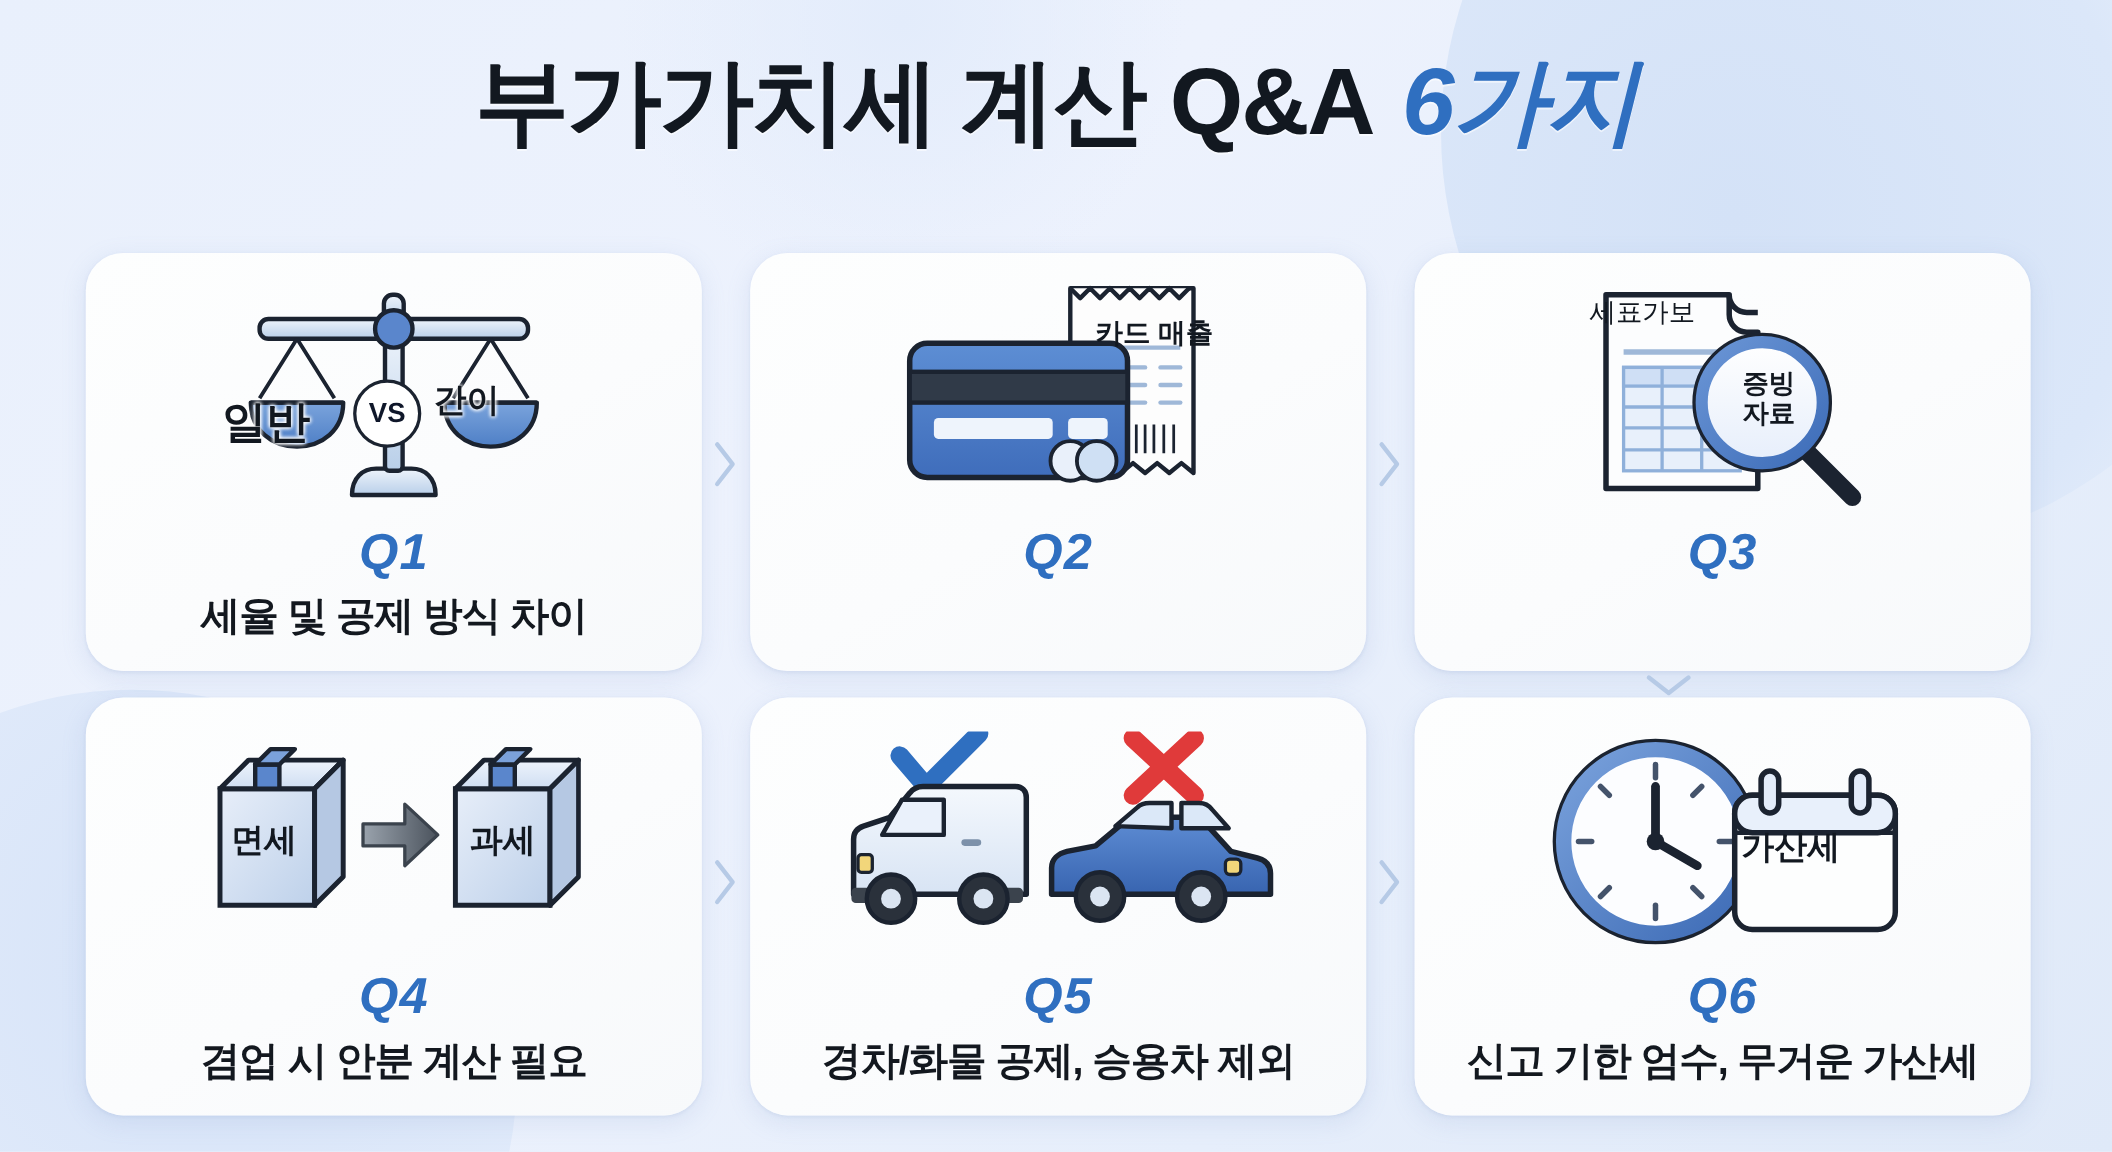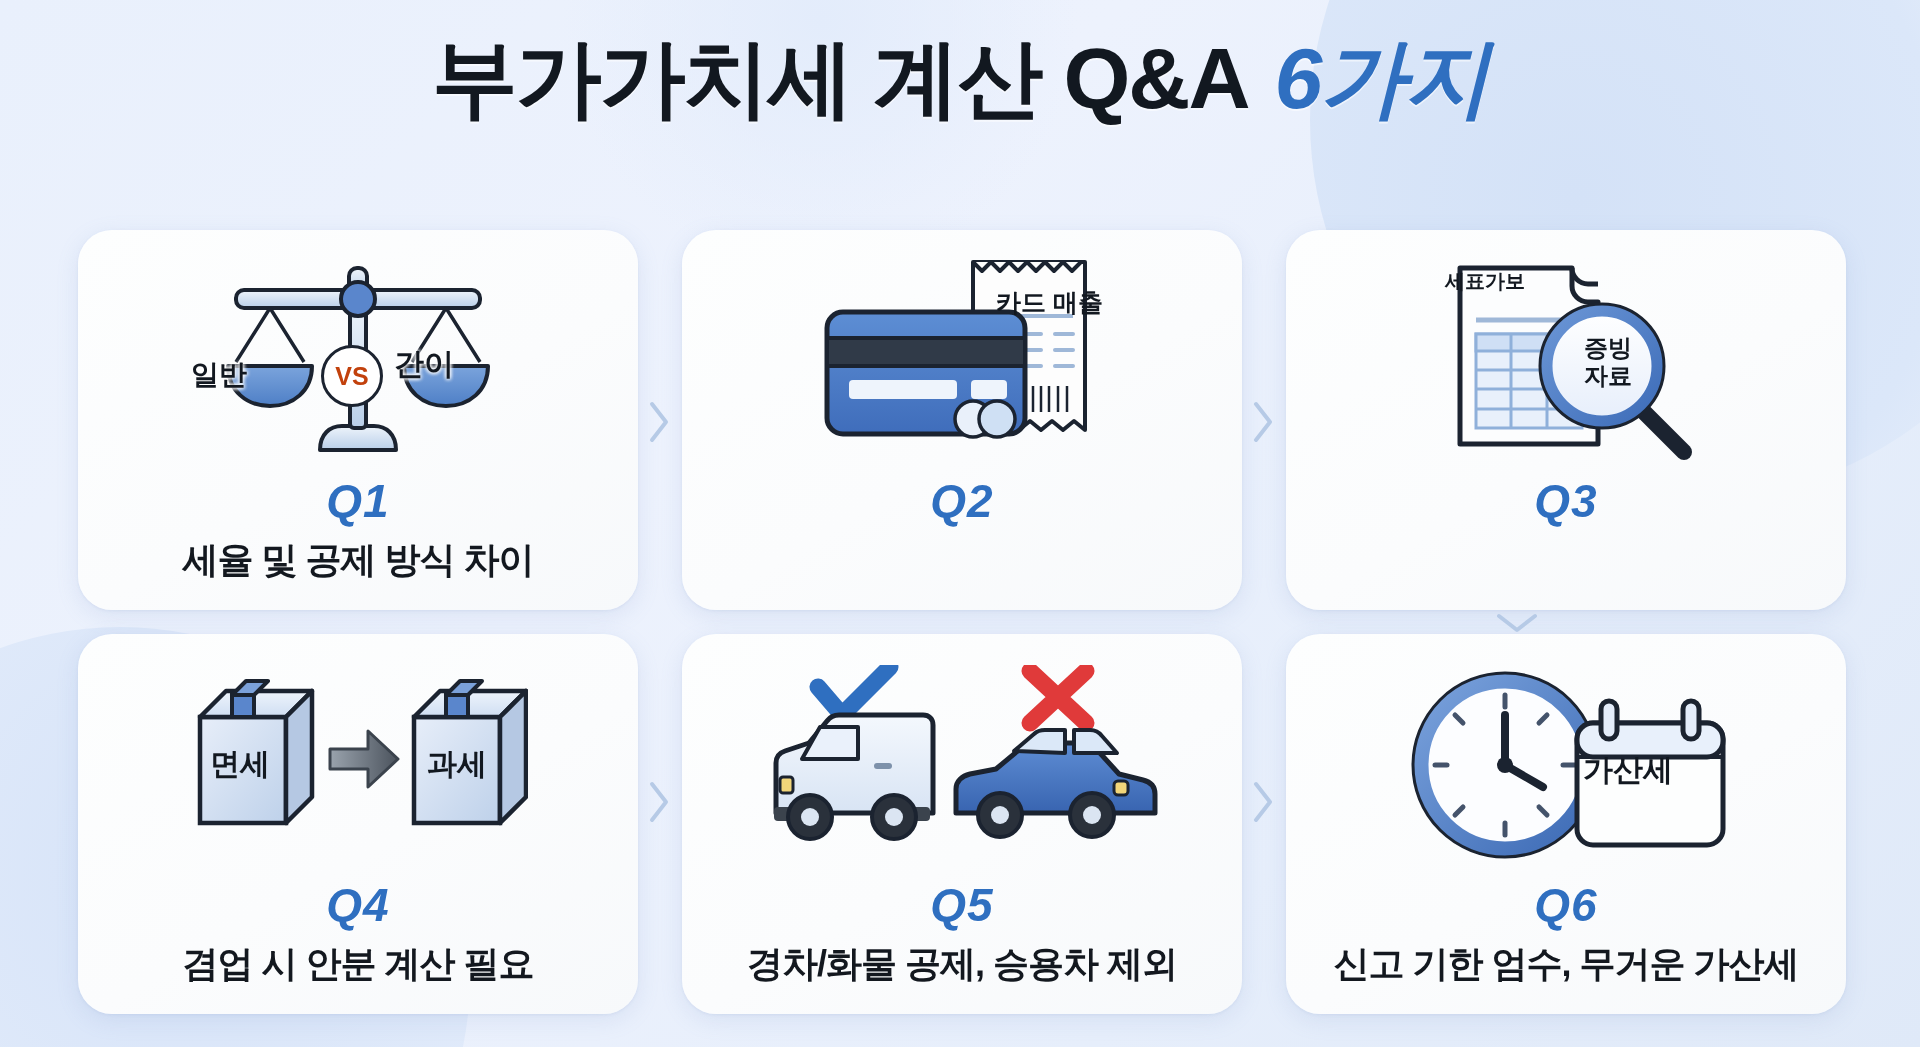--- a/index.html
+++ b/index.html
@@ -14,21 +14,21 @@
     background:linear-gradient(135deg,#e9f0fc 0%,#edf2fd 38%,#e6eefb 72%,#dfe9f8 100%); }
   .blob { position:absolute; border-radius:50%; }
   .blob-tr { width:760px; height:760px; right:-150px; top:-260px;
     background:radial-gradient(circle at 35% 60%, #d4e2f7 0%, #dbe7f9 55%, rgba(223,233,250,0) 72%); }
   .blob-bl { width:700px; height:700px; left:-230px; bottom:-280px;
     background:radial-gradient(circle at 60% 35%, #d6e3f8 0%, #e0eafa 55%, rgba(226,236,251,0) 72%); }
   .blob-c  { width:520px; height:520px; left:560px; top:-240px;
     background:radial-gradient(circle, #e3ecfb 0%, rgba(233,240,252,0) 70%); }
 
   
-  #title-row { position:absolute; top:33px; left:0; width:1920px; text-align:center; z-index:3; }
+  #title-row { position:absolute; top:48px; left:0; width:1920px; text-align:center; z-index:3; }
   #title-row .t {
     display:inline-block; font-size:86px; font-weight:900; letter-spacing:-2px;
     line-height:1.06; vertical-align:middle;
   }
   .t-dark { color:#121820; text-shadow:0 2px 0 rgba(255,255,255,.55); }
   .t-blue { color:#2f6fc0; font-style:italic; text-shadow:0 2px 0 rgba(255,255,255,.55); }
 
   
   #grid { position:absolute; left:78px; top:230px; width:1768px; z-index:2;
           display:grid; grid-template-columns:repeat(3,560px); grid-template-rows:380px 380px;
@@ -98,23 +98,23 @@
 
         <path d="M20 112h84c0 25-19 40-42 40S20 137 20 112z" fill="url(#pan1)" stroke="#1b2330" stroke-width="4" stroke-linejoin="round"></path>
         <path d="M20 112h84" stroke="#1b2330" stroke-width="4"></path>
 
         <path d="M238 54 L204 108 M238 54 L272 108" stroke="#1b2330" stroke-width="3.5" fill="none"></path>
 
         <path d="M196 112h84c0 25-19 40-42 40s-42-15-42-40z" fill="url(#pan1)" stroke="#1b2330" stroke-width="4" stroke-linejoin="round"></path>
         <path d="M196 112h84" stroke="#1b2330" stroke-width="4"></path>
       </svg>
       <div style="position:absolute;width:560px;height:230px;pointer-events:none">
-        <span style="position:absolute;left:113px;top:110px;font-size:28px;font-weight:900;color:#121820;text-shadow:0 0 4px #fff,0 0 4px #fff,0 0 4px #fff">일반</span>
+        <span style="position:absolute;left:124px;top:110px;font-size:40px;font-weight:900;color:#121820;text-shadow:0 0 4px #fff,0 0 4px #fff,0 0 4px #fff">일반</span>
         <span style="position:absolute;left:316px;top:98px;font-size:30px;font-weight:900;color:#121820;text-shadow:0 0 4px #fff,0 0 4px #fff,0 0 4px #fff">간이</span>
-        <span style="position:absolute;left:243px;top:99px;width:62px;height:62px;border-radius:50%;background:#fff;border:3px solid #1b2330;display:flex;align-items:center;justify-content:center;font-size:25px;font-weight:900;color:#c2410c">VS</span>
+        <span style="position:absolute;left:243px;top:99px;width:62px;height:62px;border-radius:50%;background:#fff;border:3px solid #1b2330;display:flex;align-items:center;justify-content:center;font-size:25px;font-weight:900;color:#0f172a">VS</span>
       </div>
     </div>
     <div class="qnum">Q1</div>
     <div class="qcap">세율 및 공제 방식 차이</div>
   </div>
 
   <div class="card">
     <div class="art">
       <svg width="330" height="215" viewBox="0 0 330 215">
         <defs>
@@ -189,21 +189,21 @@
           <line x1="60" y1="116" x2="166" y2="116"></line>
             <line x1="60" y1="135" x2="166" y2="135"></line>
           <line x1="60" y1="155" x2="166" y2="155"></line>
         </g>
 
         <line x1="222" y1="152" x2="268" y2="198" stroke="#1b2330" stroke-width="16" stroke-linecap="round"></line>
         <circle cx="186" cy="112" r="56" fill="url(#lensg)" stroke="url(#ringg)" stroke-width="13"></circle>
         <circle cx="186" cy="112" r="62" fill="none" stroke="#1b2330" stroke-width="3"></circle>
       </svg>
       <div style="position:absolute;width:560px;height:230px;pointer-events:none">
-        <span style="position:absolute;left:159px;top:22px;font-size:20px;font-weight:700;color:#121820">세표가보</span>
+        <span style="position:absolute;left:159px;top:22px;font-size:24px;font-weight:400;color:#121820">세표가보</span>
         <span style="position:absolute;left:298px;top:86px;font-size:24px;font-weight:900;color:#121820">증빙</span>
         <span style="position:absolute;left:298px;top:114px;font-size:24px;font-weight:900;color:#121820">자료</span>
       </div>
     </div>
     <div class="qnum">Q3</div>
   </div>
 
   <div class="card">
     <div class="art">
       <svg width="340" height="200" viewBox="0 0 340 200">

